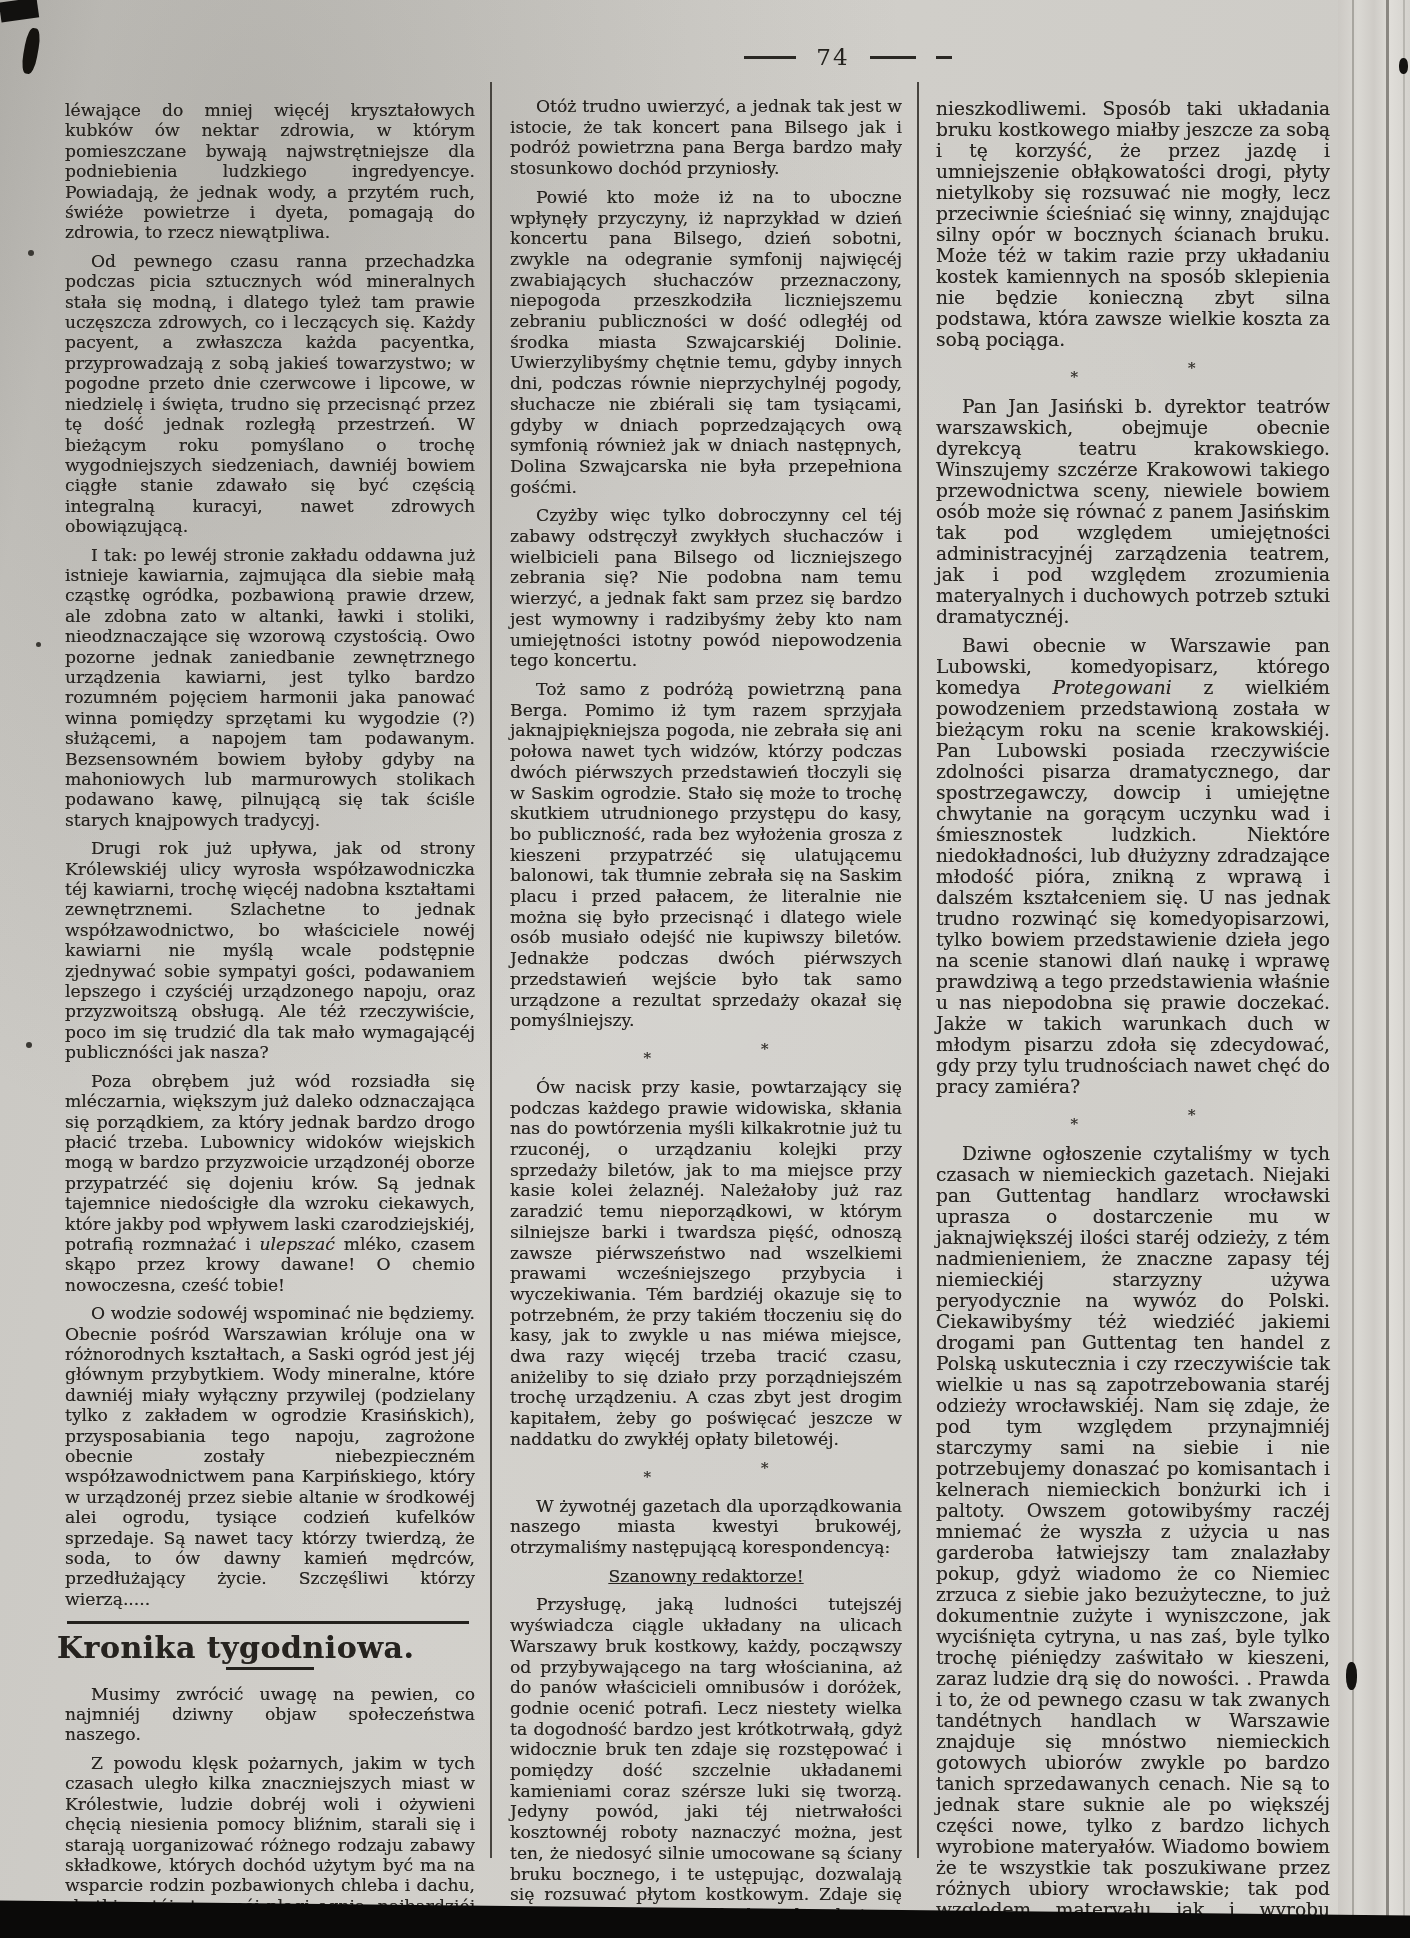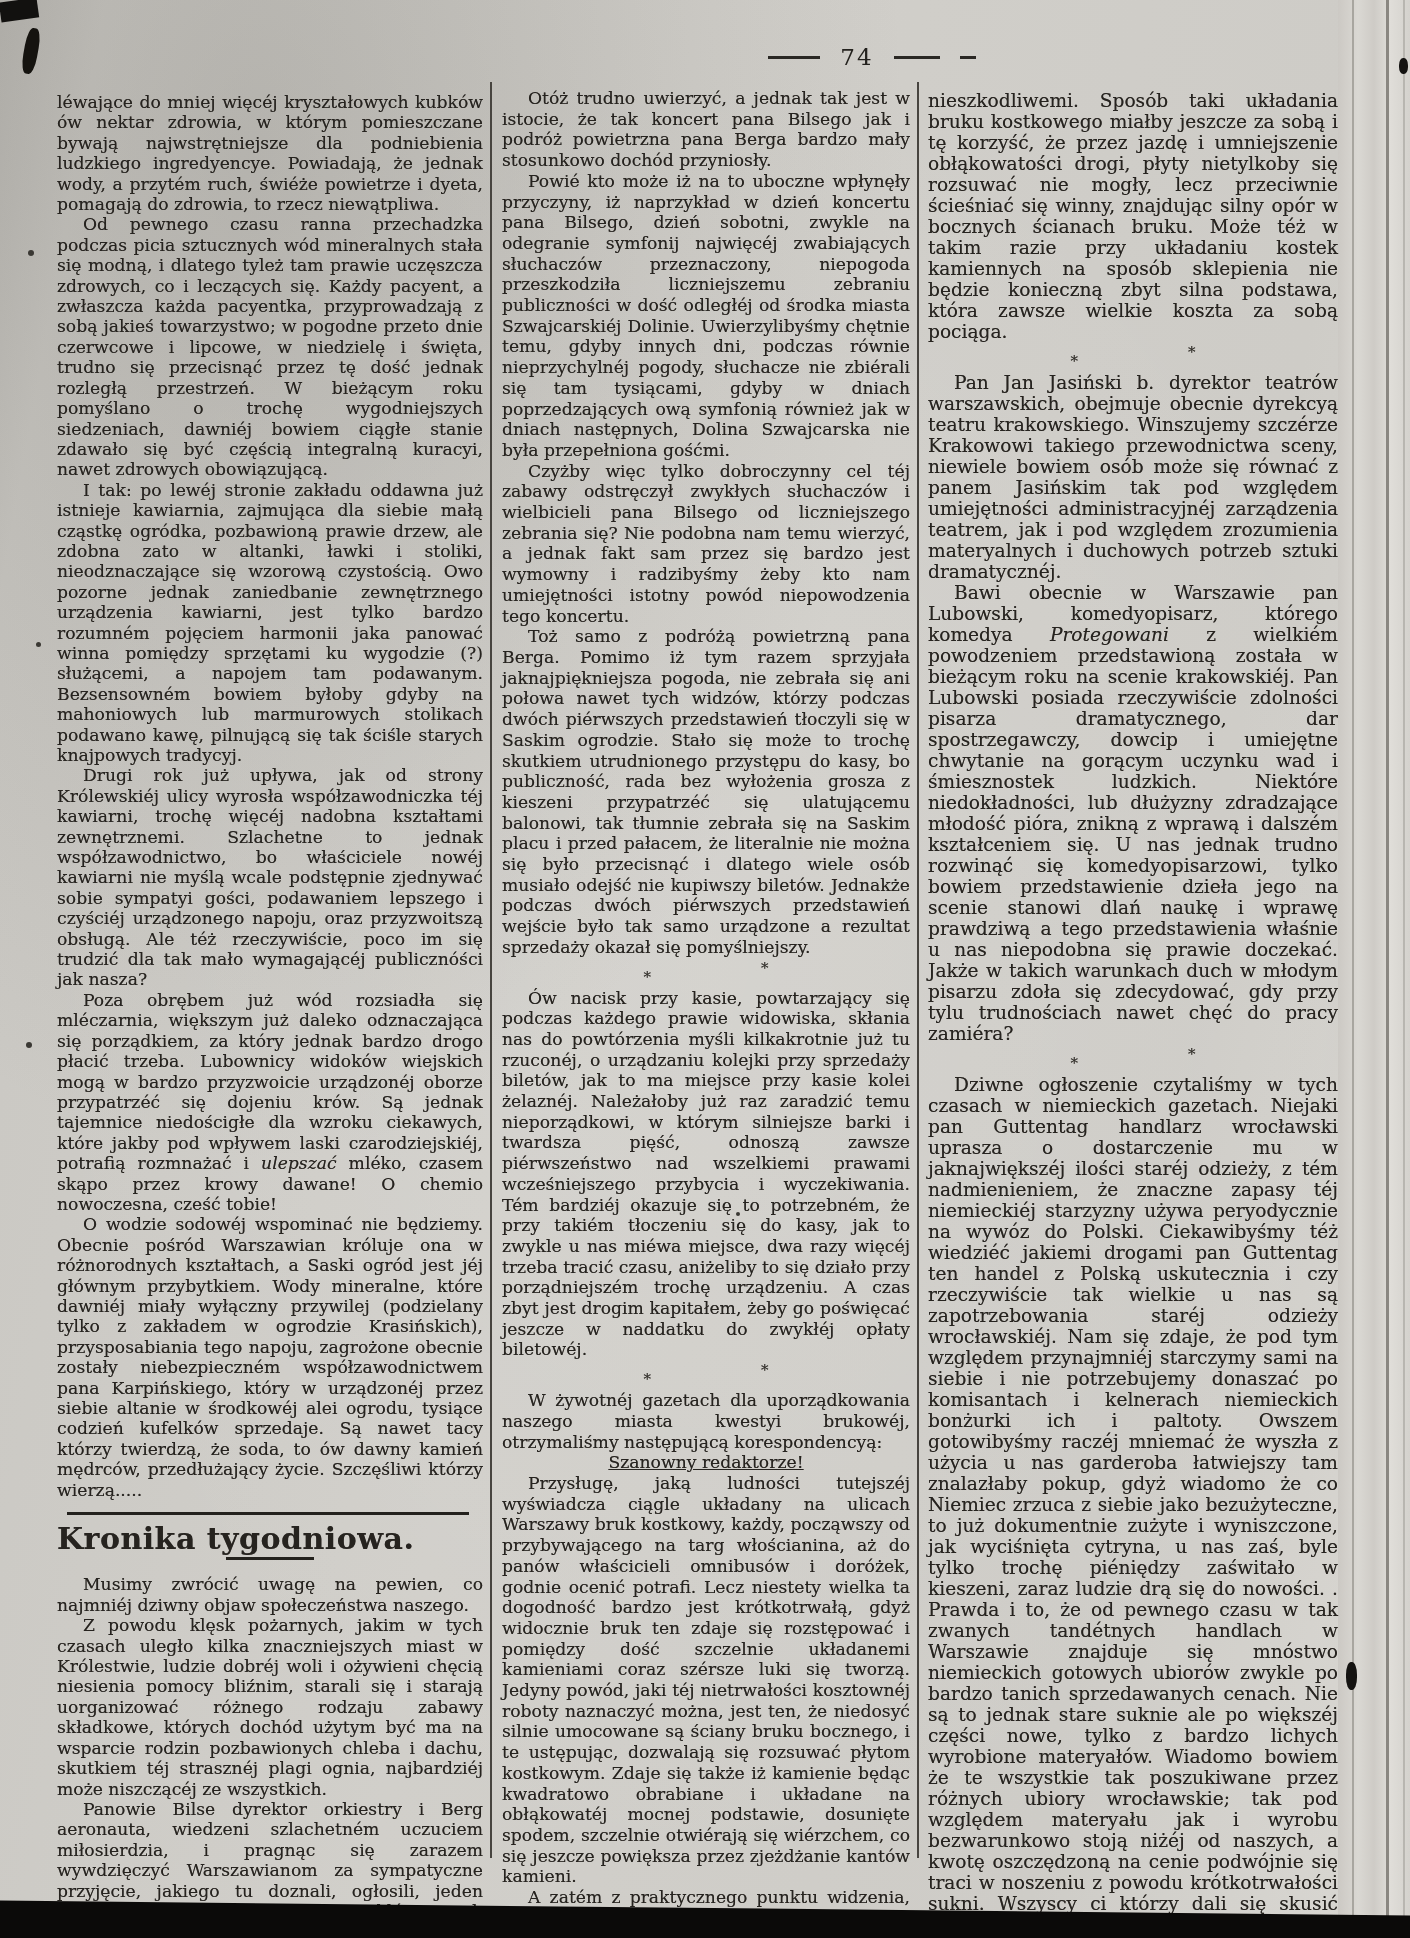--- a/index.html
+++ b/index.html
@@ -29,38 +29,38 @@
   .band-bottom{
     position:absolute;left:-12px;right:-12px;bottom:-20px;height:50px;
     background:#0b0a09;transform:rotate(0.6deg);
   }
   .corner-tl1{position:absolute;left:0;top:0;width:38px;height:20px;background:#12110f;transform:rotate(-8deg);}
   .corner-tl2{position:absolute;left:24px;top:28px;width:14px;height:46px;background:#15130f;transform:rotate(10deg);border-radius:40%;}
   .speck{position:absolute;background:#3a3833;border-radius:50%;}
 
   
   .page-head{
-    position:absolute;top:44px;left:742px;width:260px;
+    position:absolute;top:44px;left:718px;width:260px;
     display:flex;align-items:center;justify-content:center;gap:20px;color:#24221e;
   }
   .head-dash{height:3px;background:#2a2824;}
   .d1{width:52px}.d2{width:46px}.d3{width:16px}
   .page-num{font-size:23px;letter-spacing:2px;}
 
   
   .divider{position:absolute;top:82px;height:1776px;width:2px;background:#47443f;}
   .div1{left:490px;}
   .div2{left:917px;}
 
   
   .col{position:absolute;text-align:justify;color:#26231f;text-shadow:0 0 .5px rgba(38,35,31,.55);}
   .col1{left:57px;top:92px;width:426px;font-size:17.2px;line-height:20.4px;}
   .col2{left:502px;top:88px;width:408px;font-size:17.2px;line-height:20.7px;}
   .col3{left:928px;top:90px;width:410px;font-size:18.6px;line-height:21px;}
-  .col p{margin:0;text-indent:26px;}
+  .col p{margin:8px;text-indent:26px;}
   .col p.noind{text-indent:0;}
   .col i{font-style:italic;}
 
   .rule-full{height:3px;background:#23211d;margin:12px 14px 8px 10px;}
   .kronika{
     font-size:30px;font-weight:bold;text-align:left;text-indent:0;
     letter-spacing:.5px;margin:14px 0 8px;
   }
   .rule-short{width:88px;height:3px;background:#23211d;margin:2px auto 14px;}
 

